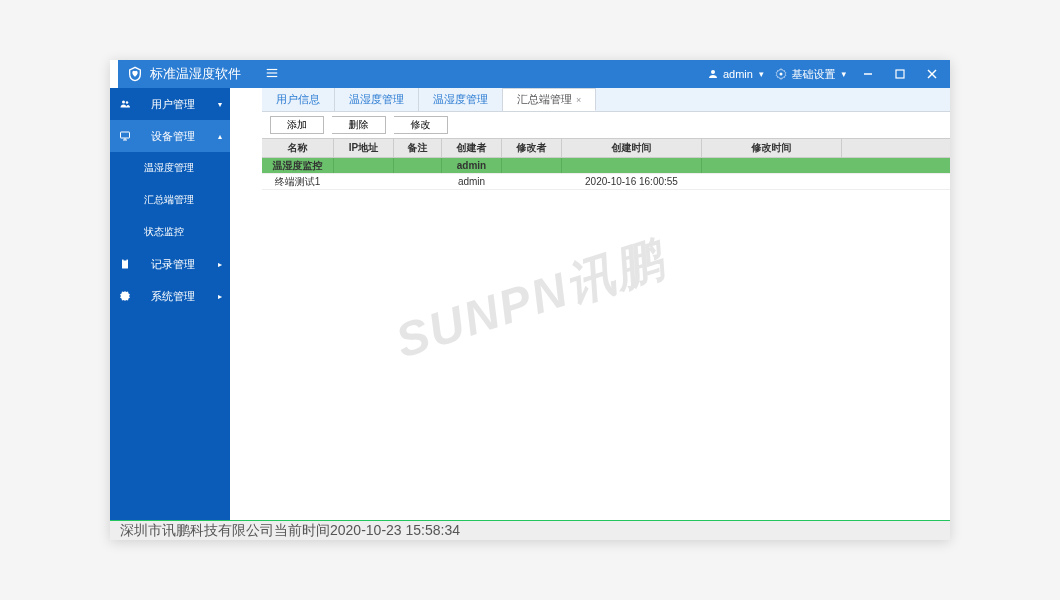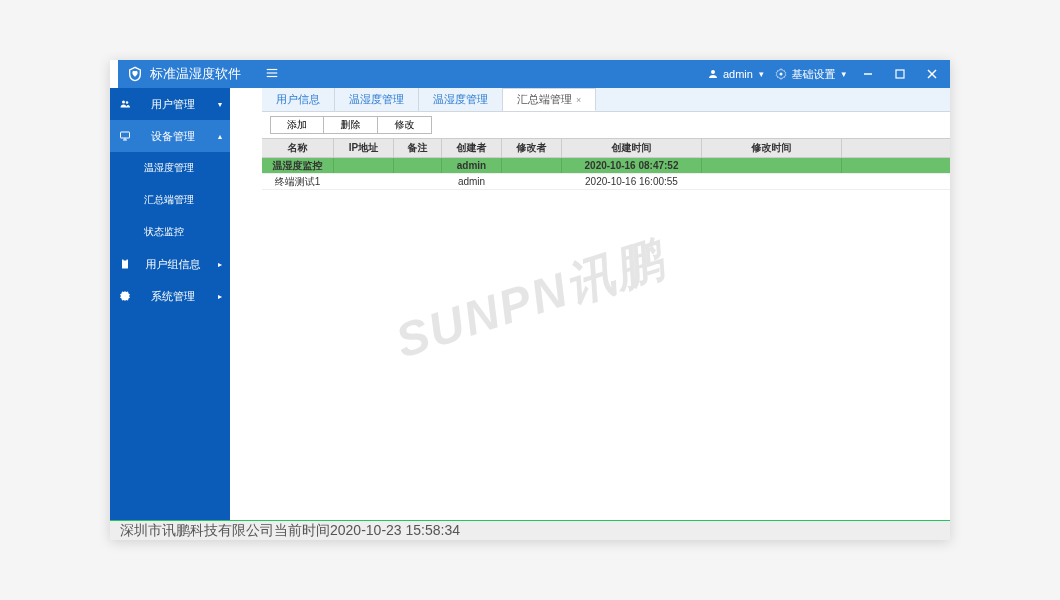--- a/index.html
+++ b/index.html
@@ -39,21 +39,21 @@
     
     .main { flex: 1; display: flex; flex-direction: column; background: #fff; overflow: hidden; padding-left: 32px; }
     
     
     .tabs { display: flex; height: 24px; background: #eaf2fb; border-bottom: 1px solid #d0d7de; }
     .tab { padding: 0 14px; height: 100%; display: flex; align-items: center; font-size: 11px; color: #2b7cd3; cursor: pointer; border-right: 1px solid #d0d7de; background: #eaf2fb; }
     .tab.active { background: #fff; color: #555; border-top: 1px solid #d0d7de; border-bottom: 1px solid #fff; margin-bottom: -1px; position: relative; }
     .tab-close { margin-left: 4px; font-size: 9px; color: #999; }
     
     
-    .toolbar { height: 26px; display: flex; align-items: center; padding: 4px 8px; gap: 0; }
+    .toolbar { height: 26px; display: flex; align-items: center; padding: 4px 8px; gap: 8px; }
     .tool-btn { width: 54px; height: 18px; border: 1px solid #bbb; background: #fff; font-size: 10px; cursor: pointer; display: flex; align-items: center; justify-content: center; }
     .tool-btn + .tool-btn { border-left: none; }
     
     
     .table { width: 100%; border-radius: 10px; }
     .table-header { display: flex; height: 20px; background: #e8e8e8; border-top: 1px solid #ccc; border-bottom: 1px solid #ccc; }
     .th { border-right: 1px solid #ccc; display: flex; align-items: center; justify-content: center; font-size: 10px; color: #333; font-weight: bold; }
     .table-row { display: flex; height: 16px; border-bottom: 1px solid #eee; }
     .table-row.selected { background: #6bc16b; }
     .td { border-right: 1px solid transparent; display: flex; align-items: center; justify-content: center; font-size: 10px; color: #333; }
@@ -167,21 +167,21 @@
       <div class="sidebar-item sub">
         <span>状态监控</span>
       </div>
       <div class="sidebar-item top-level">
         <span class="sidebar-icon">
             <svg viewBox="0 0 24 24" fill="#fff">
               <rect x="6" y="3" width="12" height="18" rx="1"></rect>
               <rect x="9" y="1" width="6" height="4" rx="1" fill="#0a5cb8"></rect>
             </svg>
           </span>
-        <span class="sidebar-label">用户组信息</span>
+        <span class="sidebar-label">记录管理</span>
         <span class="sidebar-chevron">▸</span>
       </div>
       <div class="sidebar-item top-level">
         <span class="sidebar-icon">
             <svg viewBox="0 0 24 24" fill="#fff">
               <circle cx="12" cy="12" r="3" fill="#0a5cb8"></circle>
               <path d="M12 2 L14 4 L18 3 L19 7 L22 9 L20 12 L22 15 L19 17 L18 21 L14 20 L12 22 L10 20 L6 21 L5 17 L2 15 L4 12 L2 9 L5 7 L6 3 L10 4 Z"></path>
             </svg>
           </span>
         <span class="sidebar-label">系统管理</span>
@@ -227,21 +227,20 @@
           <div class="th col-modifier">修改者</div>
           <div class="th col-ctime">创建时间</div>
           <div class="th col-mtime">修改时间</div>
         </div>
         <div class="table-row selected">
           <div class="td col-name">温湿度监控</div>
           <div class="td col-ip"></div>
           <div class="td col-remark"></div>
           <div class="td col-creator">admin</div>
           <div class="td col-modifier"></div>
-          <div class="td col-ctime">2020-10-16 08:47:52</div>
           <div class="td col-mtime"></div>
         </div>
         <div class="table-row">
           <div class="td col-name">终端测试1</div>
           <div class="td col-ip"></div>
           <div class="td col-remark"></div>
           <div class="td col-creator">admin</div>
           <div class="td col-modifier"></div>
           <div class="td col-ctime">2020-10-16 16:00:55</div>
           <div class="td col-mtime"></div>

